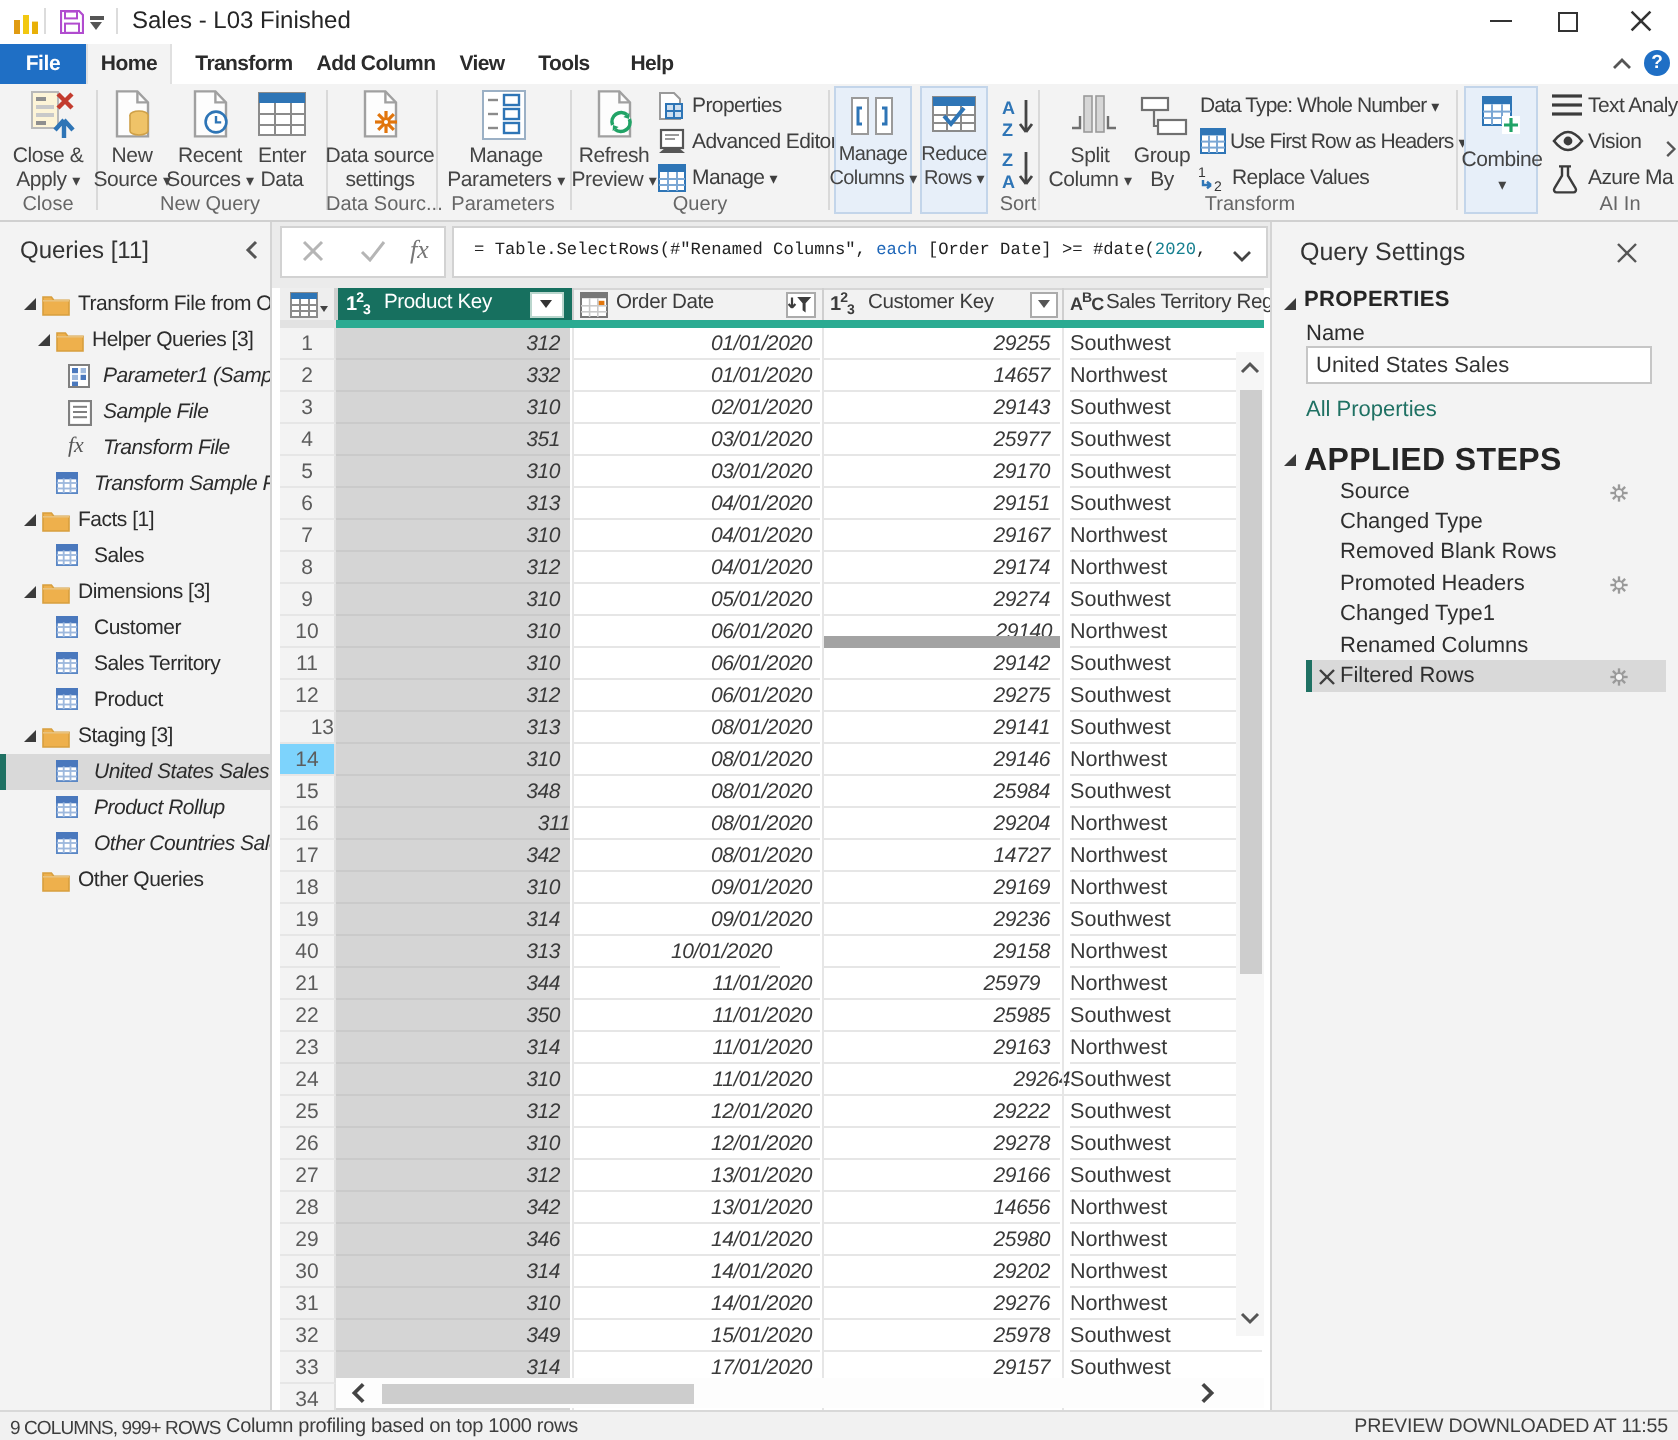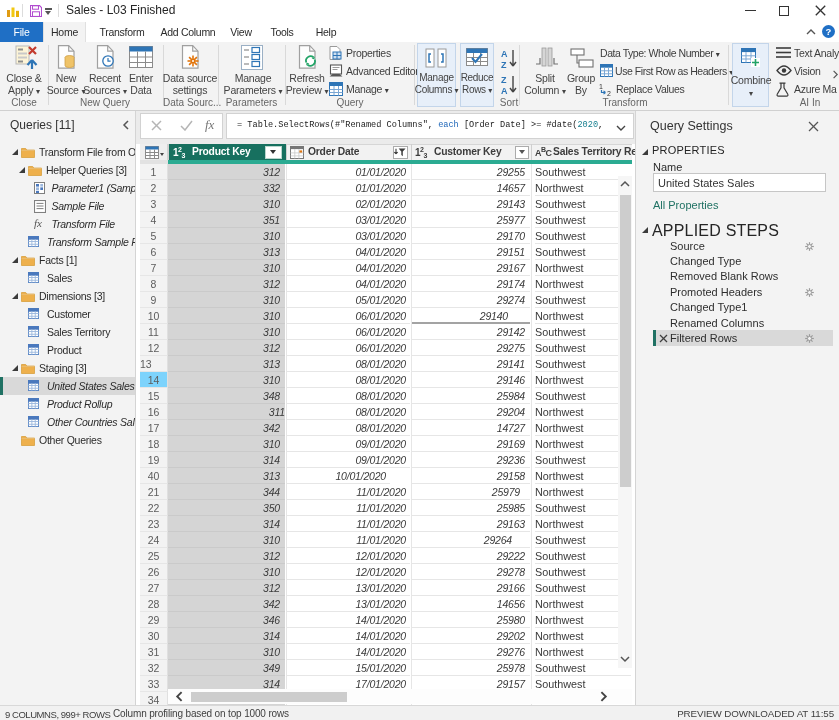--- a/index.html
+++ b/index.html
@@ -1,26 +1,26 @@
 <!DOCTYPE html>
 <html><head><meta charset="utf-8"><title>Sales - L03 Finished</title>
 <style>
 *{margin:0;padding:0;box-sizing:border-box}
 html,body{width:839px;height:720px;overflow:hidden}
 body{font-family:"Liberation Sans",sans-serif;background:#fff;position:relative;font-size:11px;color:#333}
 .abs{position:absolute}
-.bold{font-weight:normal}
+.bold{font-weight:bold}
 .it{font-style:italic}
 .icon-lbl{position:absolute;text-align:center;color:#444;font-size:10.5px;letter-spacing:-0.2px;line-height:12px}
 .grp-lbl{position:absolute;color:#666;font-size:10px;text-align:center;white-space:nowrap}
 .sep{position:absolute;width:1px;background:#d9d9d9}
 .srow{position:absolute;font-size:10.5px;letter-spacing:-0.3px;color:#3e3e3e;white-space:nowrap}
 .cell{position:absolute;overflow:hidden;white-space:nowrap;font-size:10.5px;color:#3a3a3a}
 .num{font-style:italic;text-align:right;letter-spacing:-0.2px}
-.hdr{position:absolute;font-weight:bold;font-size:10.3px;letter-spacing:-0.2px;color:#3c3c3c;white-space:nowrap}
+.hdr{position:absolute;font-weight:normal;font-size:10.3px;letter-spacing:-0.2px;color:#3c3c3c;white-space:nowrap}
 .t12{font-size:10px;font-weight:bold;letter-spacing:-0.5px}
 .t12 sup{font-size:7px;vertical-align:4px}
 .t12 sub{font-size:7px;vertical-align:-2px}
 .treetxt{position:absolute;font-size:10.5px;letter-spacing:-0.25px;color:#2b2b2b;white-space:nowrap}
 </style></head><body>
 <div class="abs" style="left:0;top:0;width:839px;height:22px;background:#fff">
 <svg class="abs" style="left:7px;top:5px" width="13" height="12" viewBox="0 0 13 12">
 <rect x="0" y="5" width="3" height="7" fill="#e09b12"></rect>
 <rect x="4.5" y="2.5" width="3" height="9.5" fill="#f2c811"></rect>
 <rect x="9" y="0" width="3" height="12" fill="#f2c811" opacity="0"></rect>
@@ -490,33 +490,33 @@
 <div class="cell num" style="left:275px;top:132px;width:119px;height:16px;border-bottom:1px solid #e6e6e6;line-height:16px;padding-right:5px">29174</div>
 <div class="cell" style="left:399px;top:132px;width:96px;height:16px;border-bottom:1px solid #e6e6e6;line-height:16px;font-size:10.8px">Northwest</div>
 <div class="abs" style="left:4px;top:148px;width:28px;height:16px;background:#f3f3f3;border-right:1px solid #e0e0e0;border-bottom:1px solid #e6e6e6;color:#5c5c5c;font-size:10.5px;text-align:center;line-height:16px">9</div>
 <div class="cell num" style="left:32px;top:148px;width:117px;height:16px;background:#d5d5d5;border-bottom:1px solid #cacaca;line-height:16px;padding-right:5px">310</div>
 <div class="cell num" style="left:150px;top:148px;width:124px;height:16px;border-bottom:1px solid #e6e6e6;line-height:16px;padding-right:4px">05/01/2020</div>
 <div class="cell num" style="left:275px;top:148px;width:119px;height:16px;border-bottom:1px solid #e6e6e6;line-height:16px;padding-right:5px">29274</div>
 <div class="cell" style="left:399px;top:148px;width:96px;height:16px;border-bottom:1px solid #e6e6e6;line-height:16px;font-size:10.8px">Southwest</div>
 <div class="abs" style="left:4px;top:164px;width:28px;height:16px;background:#f3f3f3;border-right:1px solid #e0e0e0;border-bottom:1px solid #e6e6e6;color:#5c5c5c;font-size:10.5px;text-align:center;line-height:16px">10</div>
 <div class="cell num" style="left:32px;top:164px;width:117px;height:16px;background:#d5d5d5;border-bottom:1px solid #cacaca;line-height:16px;padding-right:5px">310</div>
 <div class="cell num" style="left:150px;top:164px;width:124px;height:16px;border-bottom:1px solid #e6e6e6;line-height:16px;padding-right:4px">06/01/2020</div>
-<div class="cell num" style="left:275px;top:164px;width:119px;height:16px;border-bottom:2px solid #a3a3a3;line-height:16px;padding-right:22px">29140</div>
+<div class="cell num" style="left:275px;top:164px;width:119px;height:16px;border-bottom:6px solid #a3a3a3;line-height:16px;padding-right:4px">29140</div>
 <div class="cell" style="left:399px;top:164px;width:96px;height:16px;border-bottom:1px solid #e6e6e6;line-height:16px;font-size:10.8px">Northwest</div>
 <div class="abs" style="left:4px;top:180px;width:28px;height:16px;background:#f3f3f3;border-right:1px solid #e0e0e0;border-bottom:1px solid #e6e6e6;color:#5c5c5c;font-size:10.5px;text-align:center;line-height:16px">11</div>
 <div class="cell num" style="left:32px;top:180px;width:117px;height:16px;background:#d5d5d5;border-bottom:1px solid #cacaca;line-height:16px;padding-right:5px">310</div>
 <div class="cell num" style="left:150px;top:180px;width:124px;height:16px;border-bottom:1px solid #e6e6e6;line-height:16px;padding-right:4px">06/01/2020</div>
 <div class="cell num" style="left:275px;top:180px;width:119px;height:16px;border-bottom:1px solid #e6e6e6;line-height:16px;padding-right:5px">29142</div>
 <div class="cell" style="left:399px;top:180px;width:96px;height:16px;border-bottom:1px solid #e6e6e6;line-height:16px;font-size:10.8px">Southwest</div>
 <div class="abs" style="left:4px;top:196px;width:28px;height:16px;background:#f3f3f3;border-right:1px solid #e0e0e0;border-bottom:1px solid #e6e6e6;color:#5c5c5c;font-size:10.5px;text-align:center;line-height:16px">12</div>
 <div class="cell num" style="left:32px;top:196px;width:117px;height:16px;background:#d5d5d5;border-bottom:1px solid #cacaca;line-height:16px;padding-right:5px">312</div>
 <div class="cell num" style="left:150px;top:196px;width:124px;height:16px;border-bottom:1px solid #e6e6e6;line-height:16px;padding-right:4px">06/01/2020</div>
 <div class="cell num" style="left:275px;top:196px;width:119px;height:16px;border-bottom:1px solid #e6e6e6;line-height:16px;padding-right:5px">29275</div>
 <div class="cell" style="left:399px;top:196px;width:96px;height:16px;border-bottom:1px solid #e6e6e6;line-height:16px;font-size:10.8px">Southwest</div>
-<div class="abs" style="left:4px;top:212px;width:28px;height:16px;background:#f3f3f3;border-right:1px solid #e0e0e0;border-bottom:1px solid #e6e6e6;color:#5c5c5c;font-size:10.5px;text-align:left;line-height:16px">13</div>
+<div class="abs" style="left:4px;top:212px;width:28px;height:16px;background:#f3f3f3;border-right:1px solid #e0e0e0;border-bottom:1px solid #e6e6e6;color:#5c5c5c;font-size:10.5px;text-align:right;line-height:16px">13</div>
 <div class="cell num" style="left:32px;top:212px;width:117px;height:16px;background:#d5d5d5;border-bottom:1px solid #cacaca;line-height:16px;padding-right:5px">313</div>
 <div class="cell num" style="left:150px;top:212px;width:124px;height:16px;border-bottom:1px solid #e6e6e6;line-height:16px;padding-right:4px">08/01/2020</div>
 <div class="cell num" style="left:275px;top:212px;width:119px;height:16px;border-bottom:1px solid #e6e6e6;line-height:16px;padding-right:5px">29141</div>
 <div class="cell" style="left:399px;top:212px;width:96px;height:16px;border-bottom:1px solid #e6e6e6;line-height:16px;font-size:10.8px">Southwest</div>
 <div class="abs" style="left:4px;top:228px;width:28px;height:16px;background:#7dd3fc;border-right:1px solid #e0e0e0;border-bottom:1px solid #e6e6e6;color:#5c5c5c;font-size:10.5px;text-align:center;line-height:16px">14</div>
 <div class="cell num" style="left:32px;top:228px;width:117px;height:16px;background:#d5d5d5;border-bottom:1px solid #cacaca;line-height:16px;padding-right:5px">310</div>
 <div class="cell num" style="left:150px;top:228px;width:124px;height:16px;border-bottom:1px solid #e6e6e6;line-height:16px;padding-right:4px">08/01/2020</div>
 <div class="cell num" style="left:275px;top:228px;width:119px;height:16px;border-bottom:1px solid #e6e6e6;line-height:16px;padding-right:5px">29146</div>
 <div class="cell" style="left:399px;top:228px;width:96px;height:16px;border-bottom:1px solid #e6e6e6;line-height:16px;font-size:10.8px">Northwest</div>
 <div class="abs" style="left:4px;top:244px;width:28px;height:16px;background:#f3f3f3;border-right:1px solid #e0e0e0;border-bottom:1px solid #e6e6e6;color:#5c5c5c;font-size:10.5px;text-align:center;line-height:16px">15</div>
@@ -560,21 +560,21 @@
 <div class="cell num" style="left:275px;top:356px;width:119px;height:16px;border-bottom:1px solid #e6e6e6;line-height:16px;padding-right:5px">25985</div>
 <div class="cell" style="left:399px;top:356px;width:96px;height:16px;border-bottom:1px solid #e6e6e6;line-height:16px;font-size:10.8px">Southwest</div>
 <div class="abs" style="left:4px;top:372px;width:28px;height:16px;background:#f3f3f3;border-right:1px solid #e0e0e0;border-bottom:1px solid #e6e6e6;color:#5c5c5c;font-size:10.5px;text-align:center;line-height:16px">23</div>
 <div class="cell num" style="left:32px;top:372px;width:117px;height:16px;background:#d5d5d5;border-bottom:1px solid #cacaca;line-height:16px;padding-right:5px">314</div>
 <div class="cell num" style="left:150px;top:372px;width:124px;height:16px;border-bottom:1px solid #e6e6e6;line-height:16px;padding-right:4px">11/01/2020</div>
 <div class="cell num" style="left:275px;top:372px;width:119px;height:16px;border-bottom:1px solid #e6e6e6;line-height:16px;padding-right:5px">29163</div>
 <div class="cell" style="left:399px;top:372px;width:96px;height:16px;border-bottom:1px solid #e6e6e6;line-height:16px;font-size:10.8px">Northwest</div>
 <div class="abs" style="left:4px;top:388px;width:28px;height:16px;background:#f3f3f3;border-right:1px solid #e0e0e0;border-bottom:1px solid #e6e6e6;color:#5c5c5c;font-size:10.5px;text-align:center;line-height:16px">24</div>
 <div class="cell num" style="left:32px;top:388px;width:117px;height:16px;background:#d5d5d5;border-bottom:1px solid #cacaca;line-height:16px;padding-right:5px">310</div>
 <div class="cell num" style="left:150px;top:388px;width:124px;height:16px;border-bottom:1px solid #e6e6e6;line-height:16px;padding-right:4px">11/01/2020</div>
-<div class="cell num" style="left:275px;top:388px;width:119px;height:16px;border-bottom:1px solid #e6e6e6;line-height:16px;padding-right:18px">29264</div>
+<div class="cell num" style="left:275px;top:388px;width:129px;height:16px;border-bottom:1px solid #e6e6e6;line-height:16px;padding-right:5px">29264</div>
 <div class="cell" style="left:399px;top:388px;width:96px;height:16px;border-bottom:1px solid #e6e6e6;line-height:16px;font-size:10.8px">Southwest</div>
 <div class="abs" style="left:4px;top:404px;width:28px;height:16px;background:#f3f3f3;border-right:1px solid #e0e0e0;border-bottom:1px solid #e6e6e6;color:#5c5c5c;font-size:10.5px;text-align:center;line-height:16px">25</div>
 <div class="cell num" style="left:32px;top:404px;width:117px;height:16px;background:#d5d5d5;border-bottom:1px solid #cacaca;line-height:16px;padding-right:5px">312</div>
 <div class="cell num" style="left:150px;top:404px;width:124px;height:16px;border-bottom:1px solid #e6e6e6;line-height:16px;padding-right:4px">12/01/2020</div>
 <div class="cell num" style="left:275px;top:404px;width:119px;height:16px;border-bottom:1px solid #e6e6e6;line-height:16px;padding-right:5px">29222</div>
 <div class="cell" style="left:399px;top:404px;width:96px;height:16px;border-bottom:1px solid #e6e6e6;line-height:16px;font-size:10.8px">Southwest</div>
 <div class="abs" style="left:4px;top:420px;width:28px;height:16px;background:#f3f3f3;border-right:1px solid #e0e0e0;border-bottom:1px solid #e6e6e6;color:#5c5c5c;font-size:10.5px;text-align:center;line-height:16px">26</div>
 <div class="cell num" style="left:32px;top:420px;width:117px;height:16px;background:#d5d5d5;border-bottom:1px solid #cacaca;line-height:16px;padding-right:5px">310</div>
 <div class="cell num" style="left:150px;top:420px;width:124px;height:16px;border-bottom:1px solid #e6e6e6;line-height:16px;padding-right:4px">12/01/2020</div>
 <div class="cell num" style="left:275px;top:420px;width:119px;height:16px;border-bottom:1px solid #e6e6e6;line-height:16px;padding-right:5px">29278</div>

